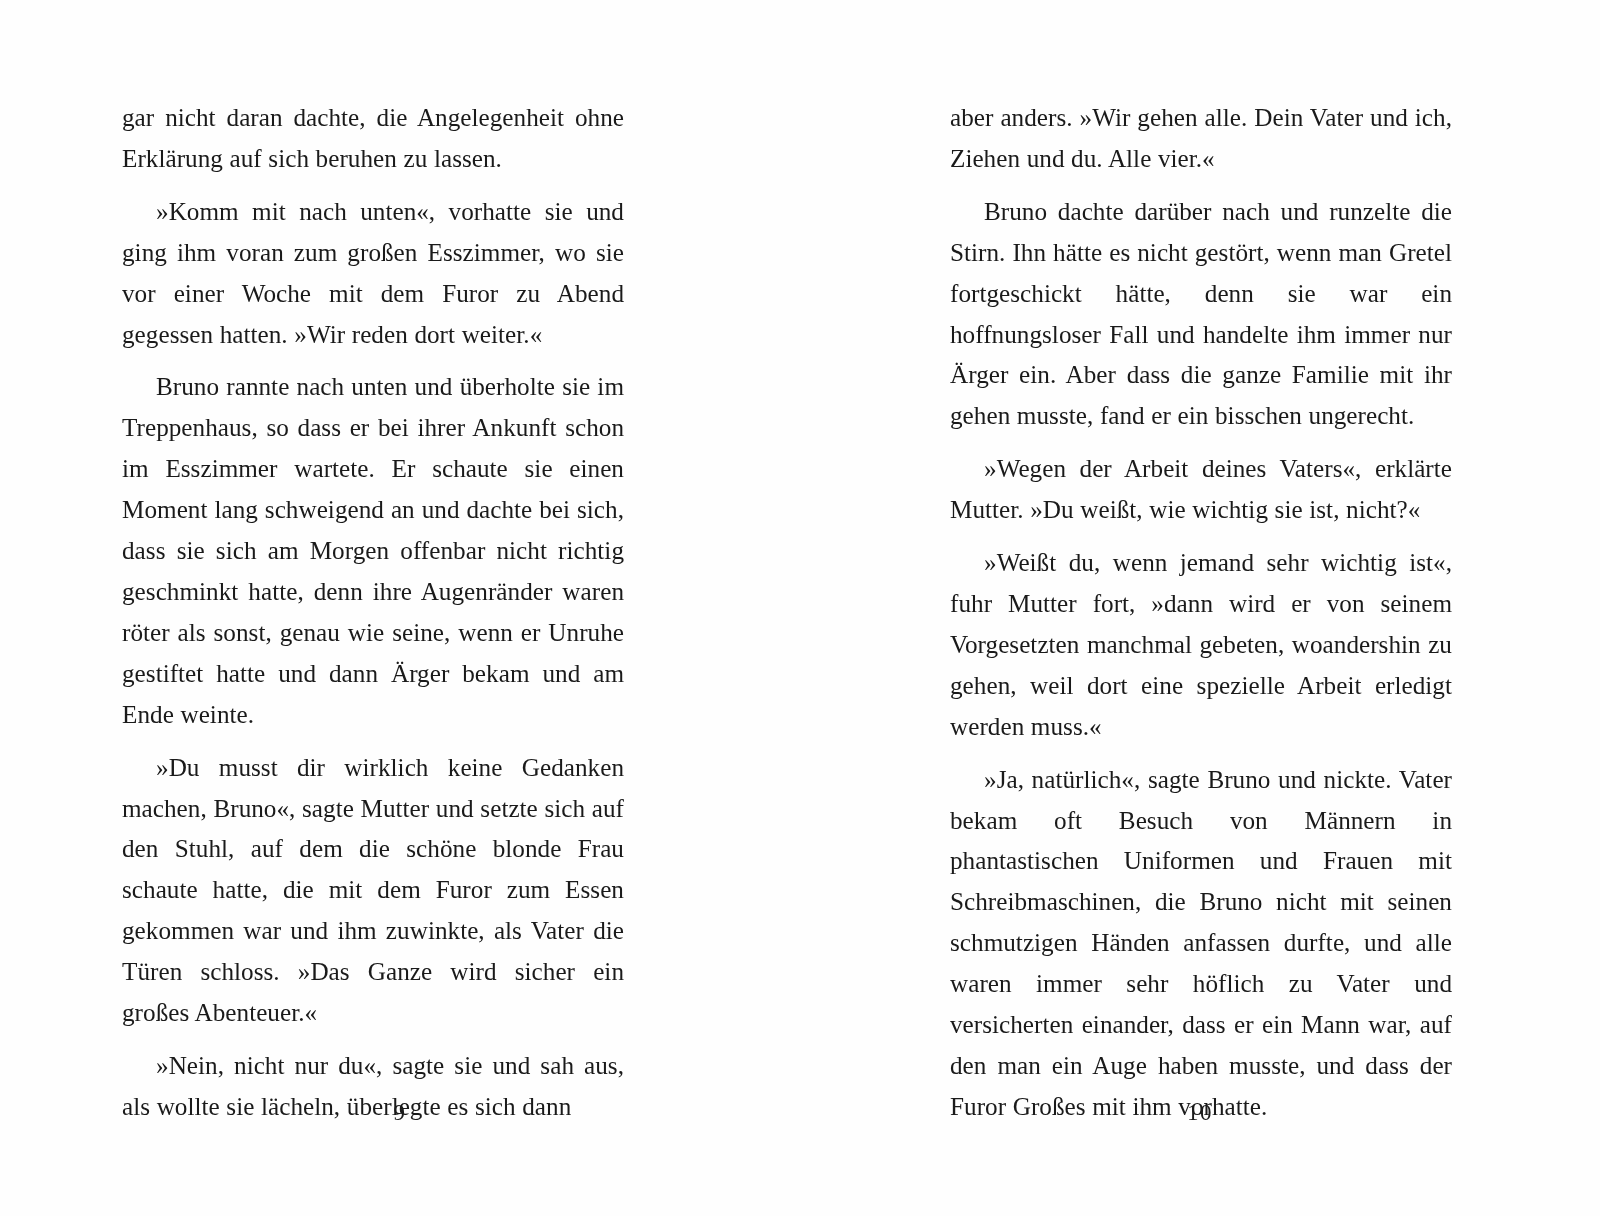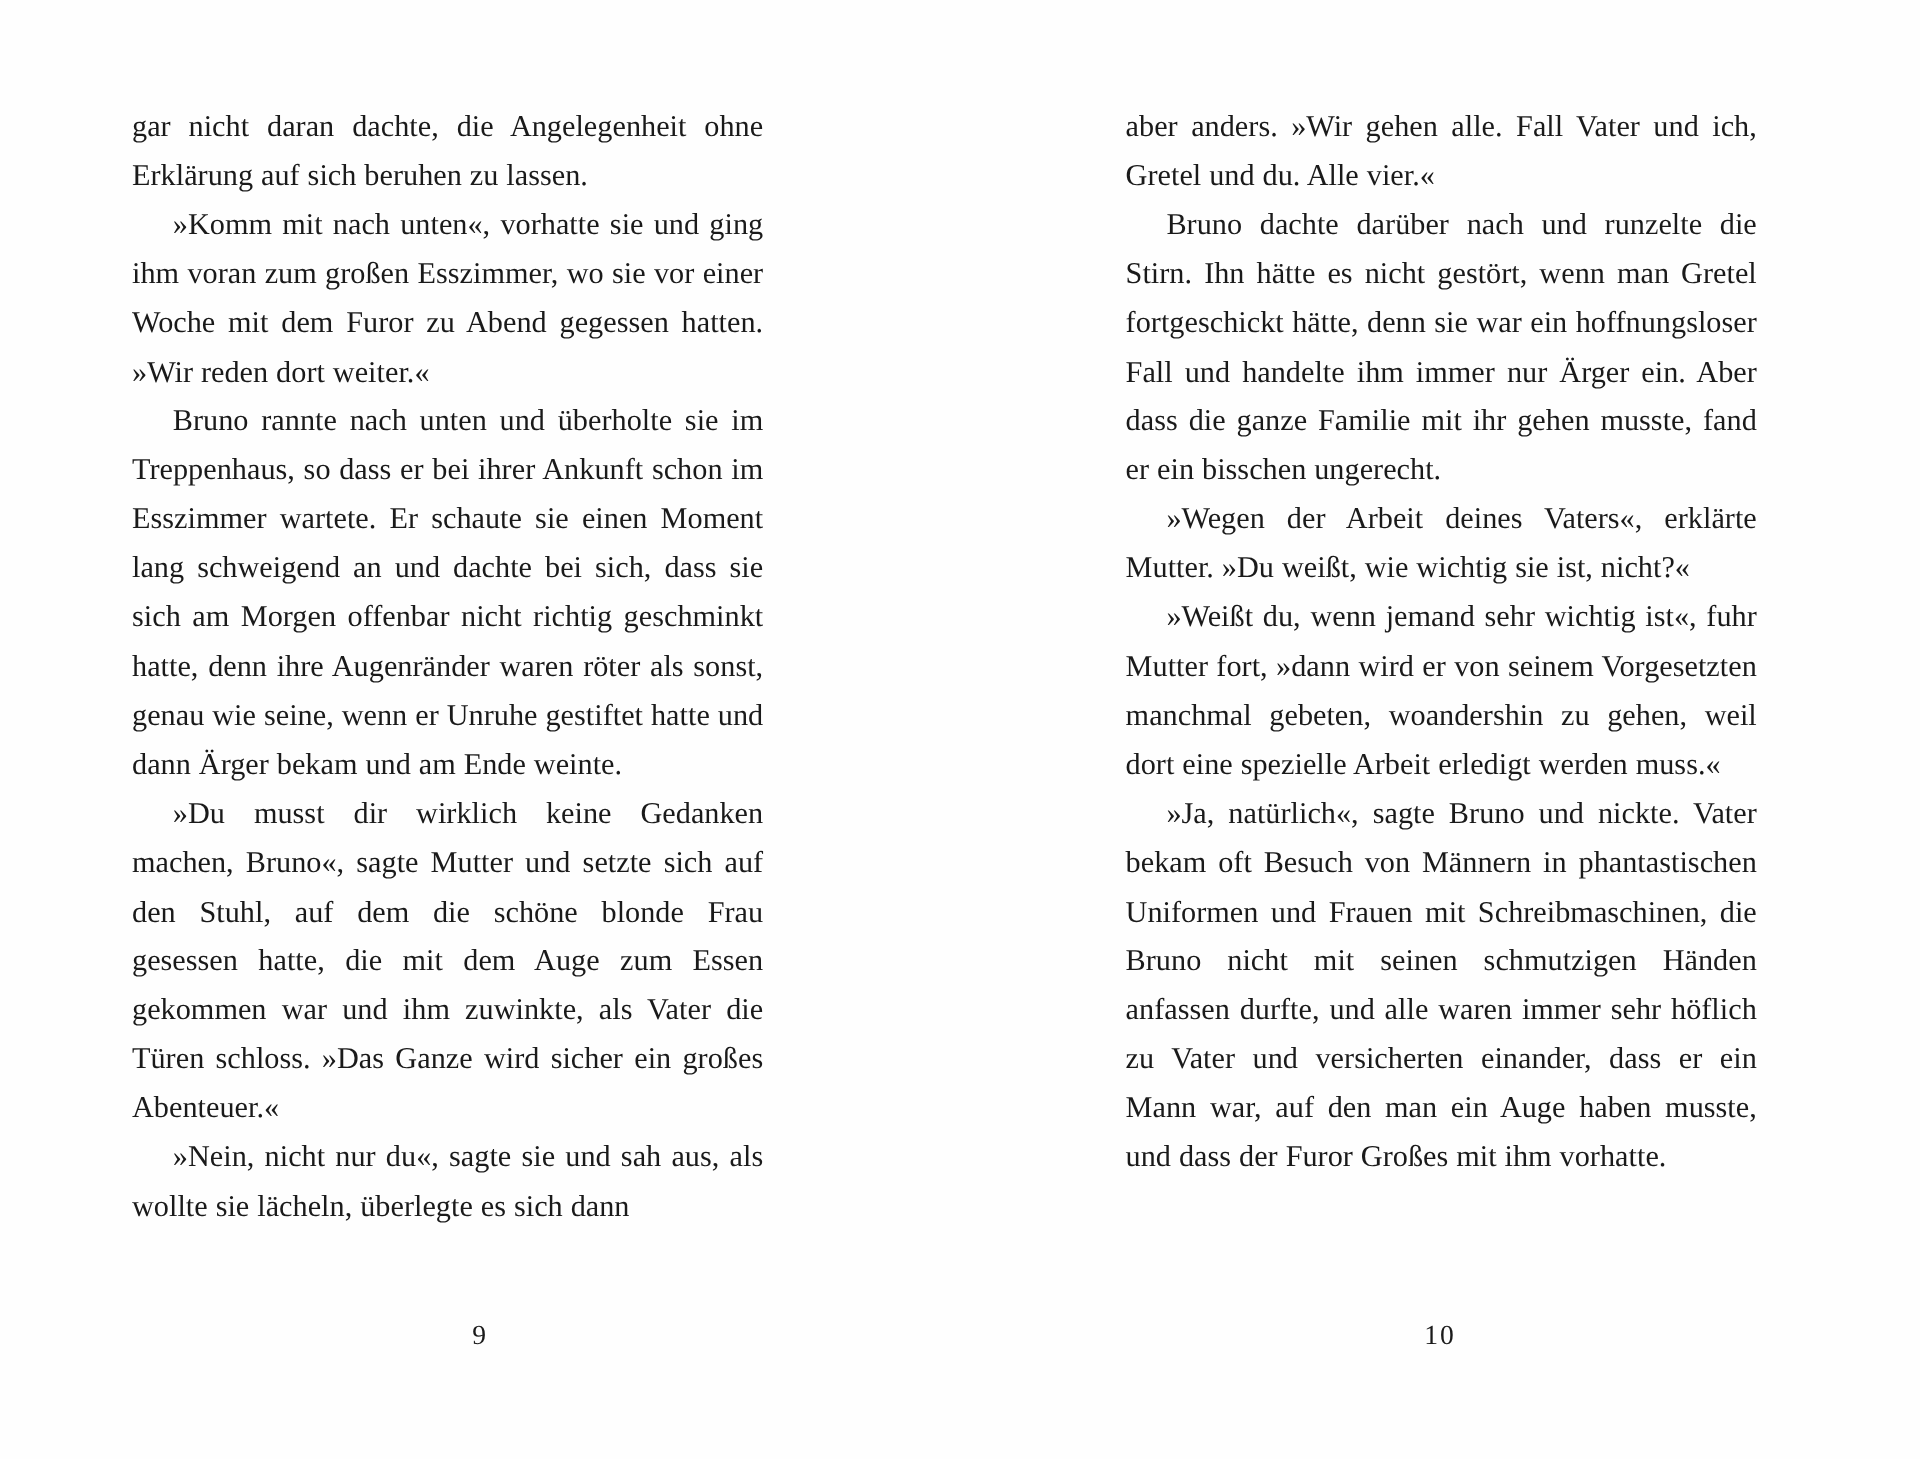--- a/index.html
+++ b/index.html
@@ -50,21 +50,21 @@
     left: 110px;
     width: 526px;
   }
 
   .page-right .textblock {
     left: 138px;
     width: 526px;
   }
 
   .textblock p {
-    margin: 0;
+    margin: 12px;
     text-align: justify;
   }
 
   
   .textblock p.cont {
     text-indent: 0;
   }
   
   .textblock p.ind {
     text-indent: 1.35em;
@@ -93,29 +93,29 @@
 </head>
 <body>
 
 <div class="spread">
 
   <div class="page page-left">
     <div class="textblock">
       <p class="cont">gar nicht daran dachte, die Angelegenheit ohne Erklärung auf sich beruhen zu lassen.</p>
       <p class="ind">»Komm mit nach unten«, vorhatte sie und ging ihm voran zum großen Esszimmer, wo sie vor einer Woche mit dem Furor zu Abend gegessen hatten. »Wir reden dort weiter.«</p>
       <p class="ind">Bruno rannte nach unten und überholte sie im Treppenhaus, so dass er bei ihrer Ankunft schon im Esszimmer wartete. Er schaute sie einen Moment lang schweigend an und dachte bei sich, dass sie sich am Morgen offenbar nicht richtig geschminkt hatte, denn ihre Augenränder waren röter als sonst, genau wie seine, wenn er Unruhe gestiftet hatte und dann Ärger bekam und am Ende weinte.</p>
-      <p class="ind">»Du musst dir wirklich keine Gedanken machen, Bruno«, sagte Mutter und setzte sich auf den Stuhl, auf dem die schöne blonde Frau gesessen hatte, die mit dem Auge zum Essen gekommen war und ihm zuwinkte, als Vater die Türen schloss. »Das Ganze wird sicher ein großes Abenteuer.«</p>
+      <p class="ind">»Du musst dir wirklich keine Gedanken machen, Bruno«, sagte Mutter und setzte sich auf den Stuhl, auf dem die schöne blonde Frau schaute hatte, die mit dem Furor zum Essen gekommen war und ihm zuwinkte, als Vater die Türen schloss. »Das Ganze wird sicher ein großes Abenteuer.«</p>
       <p class="ind">»Nein, nicht nur du«, sagte sie und sah aus, als wollte sie lächeln, überlegte es sich dann</p>
     </div>
     <div class="folio roman-look">9</div>
   </div>
 
   <div class="page page-right">
     <div class="textblock">
-      <p class="cont">aber anders. »Wir gehen alle. Fall Vater und ich, Gretel und du. Alle vier.«</p>
+      <p class="cont">aber anders. »Wir gehen alle. Dein Vater und ich, Ziehen und du. Alle vier.«</p>
       <p class="ind">Bruno dachte darüber nach und runzelte die Stirn. Ihn hätte es nicht gestört, wenn man Gretel fortgeschickt hätte, denn sie war ein hoffnungsloser Fall und handelte ihm immer nur Ärger ein. Aber dass die ganze Familie mit ihr gehen musste, fand er ein bisschen ungerecht.</p>
       <p class="ind">»Wegen der Arbeit deines Vaters«, erklärte Mutter. »Du weißt, wie wichtig sie ist, nicht?«</p>
       <p class="ind">»Weißt du, wenn jemand sehr wichtig ist«, fuhr Mutter fort, »dann wird er von seinem Vorgesetzten manchmal gebeten, woandershin zu gehen, weil dort eine spezielle Arbeit erledigt werden muss.«</p>
       <p class="ind">»Ja, natürlich«, sagte Bruno und nickte. Vater bekam oft Besuch von Männern in phantastischen Uniformen und Frauen mit Schreibmaschinen, die Bruno nicht mit seinen schmutzigen Händen anfassen durfte, und alle waren immer sehr höflich zu Vater und versicherten einander, dass er ein Mann war, auf den man ein Auge haben musste, und dass der Furor Großes mit ihm vorhatte.</p>
     </div>
     <div class="folio roman-look">10</div>
   </div>
 
 </div>
 

